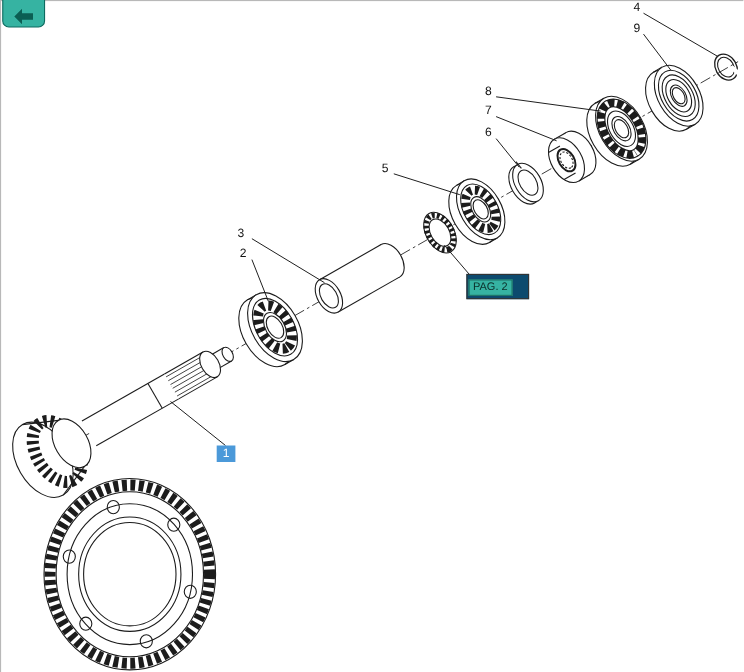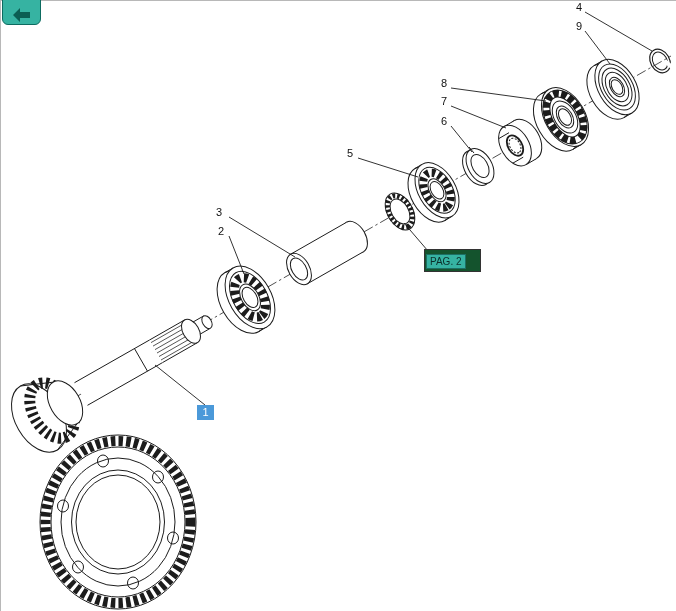--- a/index.html
+++ b/index.html
@@ -12,21 +12,21 @@
   #diagram ellipse, #diagram line, #diagram path, #diagram polygon
     { stroke:var(--line); fill:none; stroke-width:1; }
   #diagram .fw { fill:#fff; }
   #diagram .nf { stroke:none; fill:#fff; }
   #diagram .cl { stroke:#3c3c3c; stroke-width:.9; stroke-dasharray:10 3 2.5 3; }
   #diagram .ldr { stroke-width:.9; }
   #diagram .hatch { stroke-width:.75; }
   .callout { position:absolute; font-size:11px; color:#111; cursor:pointer; user-select:none; line-height:13px; }
   .callout.selected { background:var(--selected); color:#fff; width:17px; height:15px;
                       text-align:center; line-height:15px; }
-  .pag-box { position:absolute; left:423px; top:248px; background:#14532d;
+  .pag-box { position:absolute; left:423px; top:248px; background:#0c4a6e;
              border:1px solid #333; padding:1px 14px 2px 1px; cursor:pointer; }
   .pag-inner { display:inline-block; background:var(--teal); border:1px solid #1d6f64;
                font-size:10px; line-height:13px; padding:0 3px; color:#0b2f2a; }
   .nav-icon { position:absolute; left:1px; top:-8px; width:39px; height:32px;
               background:var(--teal); border:1px solid #0d6b60; border-radius:6px;
               display:flex; align-items:flex-end; justify-content:center; cursor:pointer; }
 </style>
 </head>
 <body>
 

